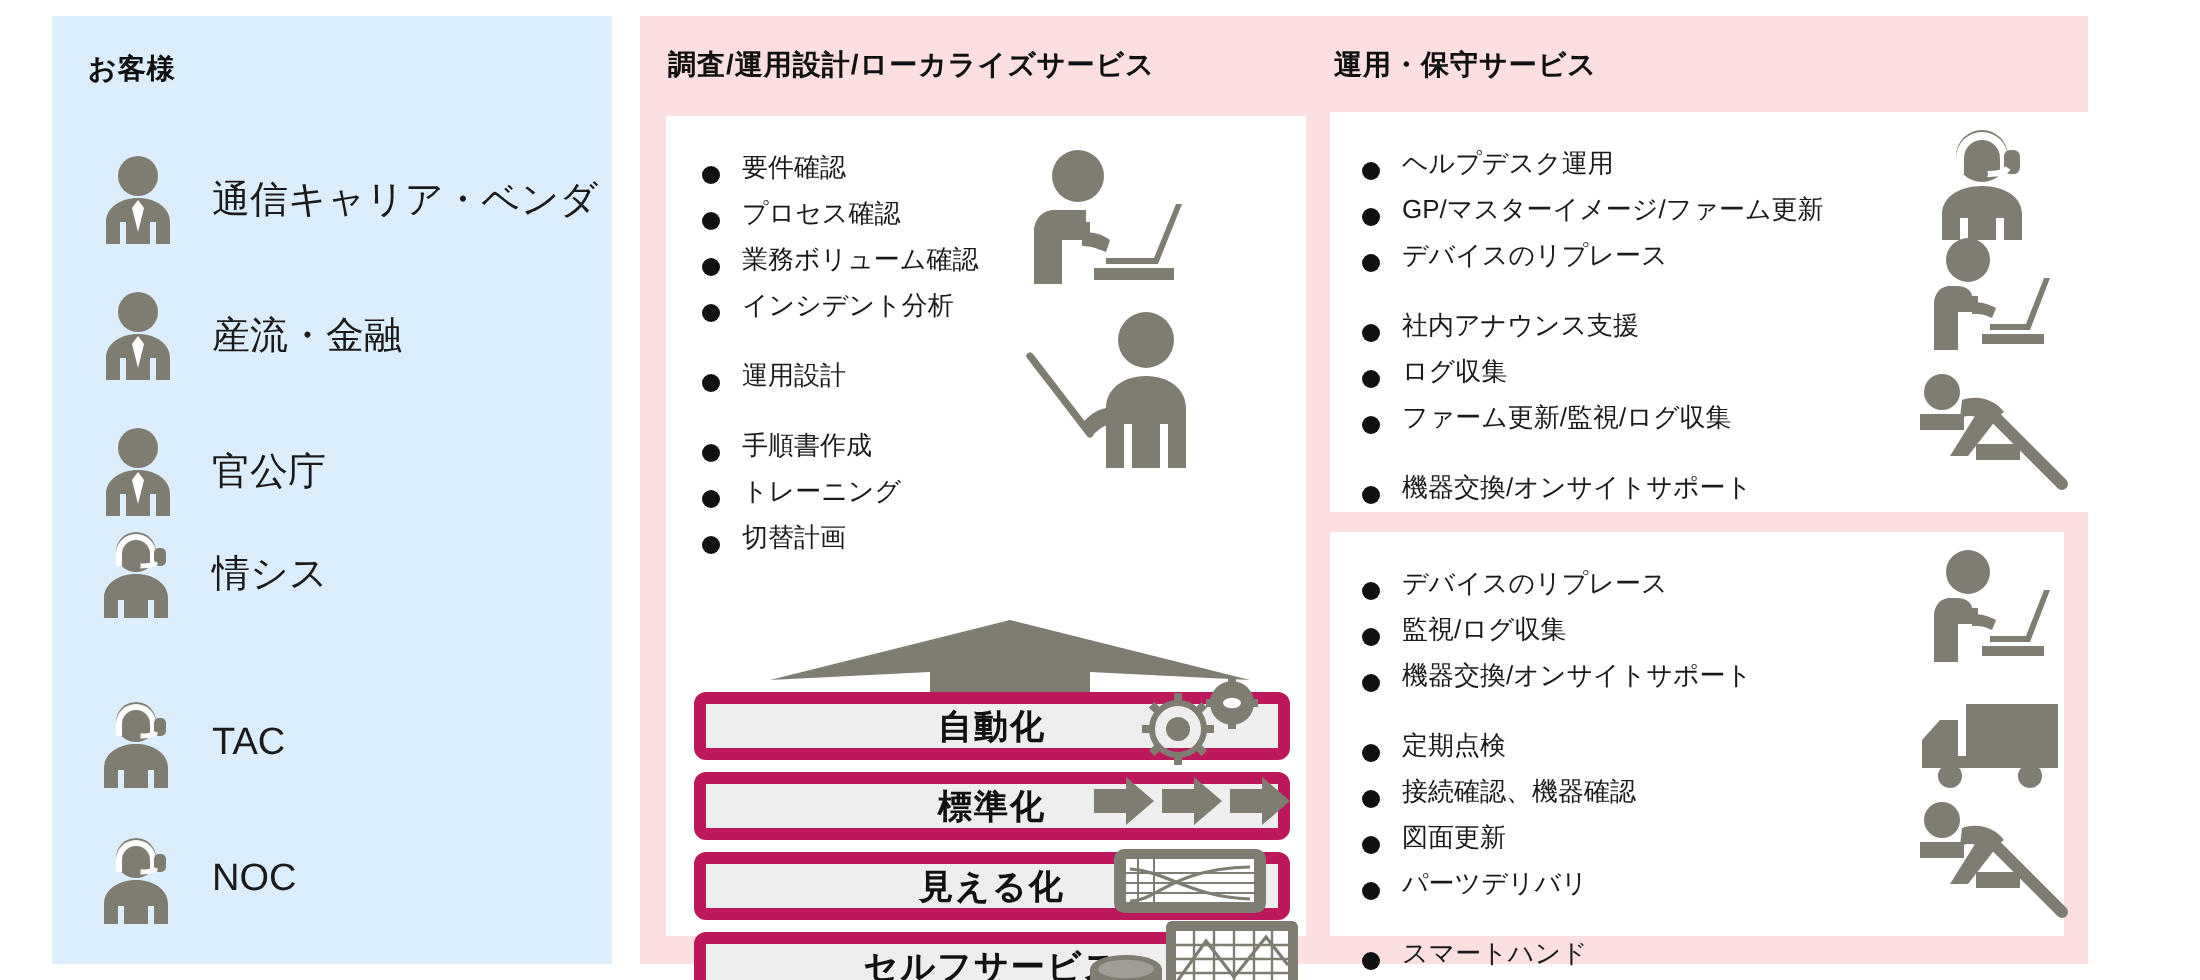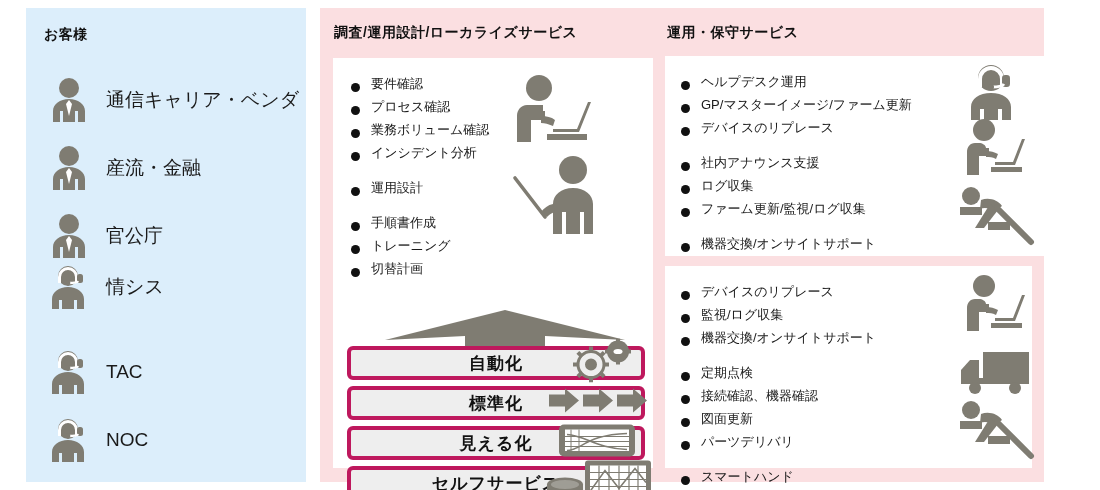--- a/index.html
+++ b/index.html
@@ -56,21 +56,21 @@
   #bullets-design{left:18px;top:14px;}
   #bullets-ops1 {left:16px;top:14px;}
   #bullets-ops2 {left:16px;top:14px;}
 
   
   .fig{position:absolute;}
 
   
   .bar{
     position:absolute;left:14px;width:298px;height:34px;
-    background:#eeeeee;border:4px solid #be185d;border-radius:6px;
+    background:#eeeeee;border:6px solid #be185d;border-radius:6px;
     box-sizing:border-box;
     display:flex;align-items:center;justify-content:center;
   }
   .bar span{
     font-size:17px;font-weight:bold;color:#111;letter-spacing:1px;
   }
   #bar-0{top:288px;}
   #bar-1{top:328px;}
   #bar-2{top:368px;}
   #bar-3{top:408px;}

